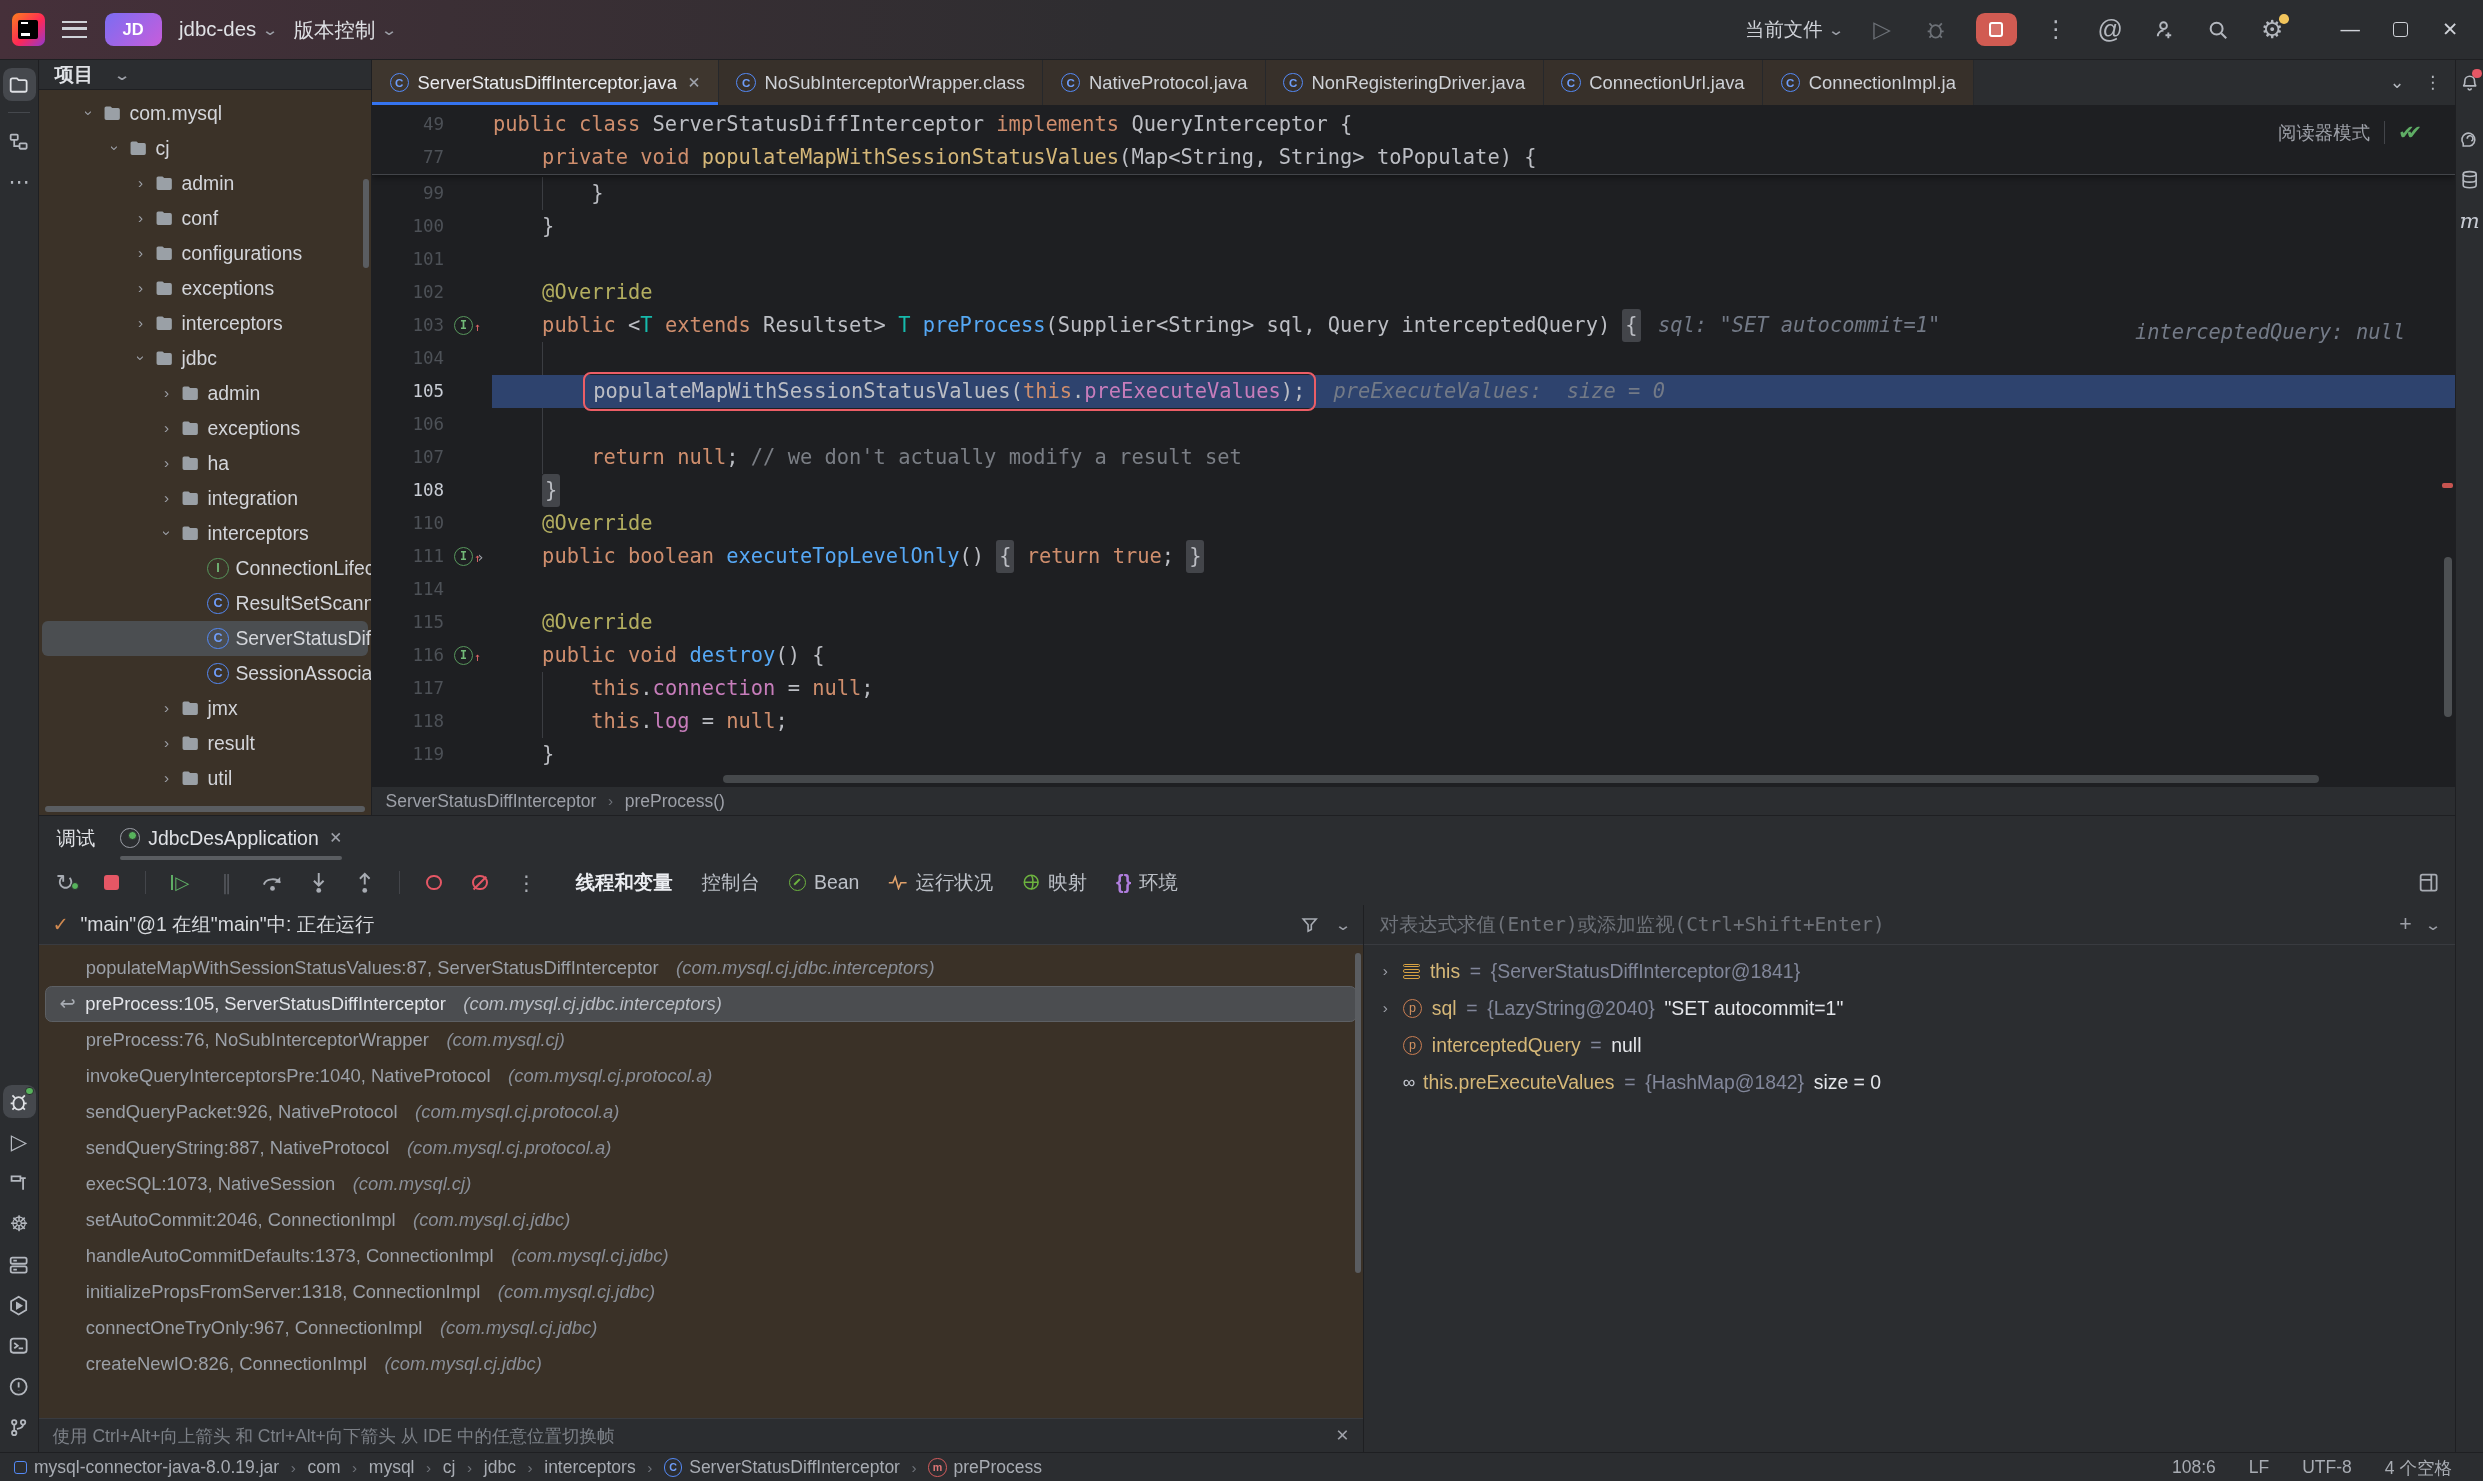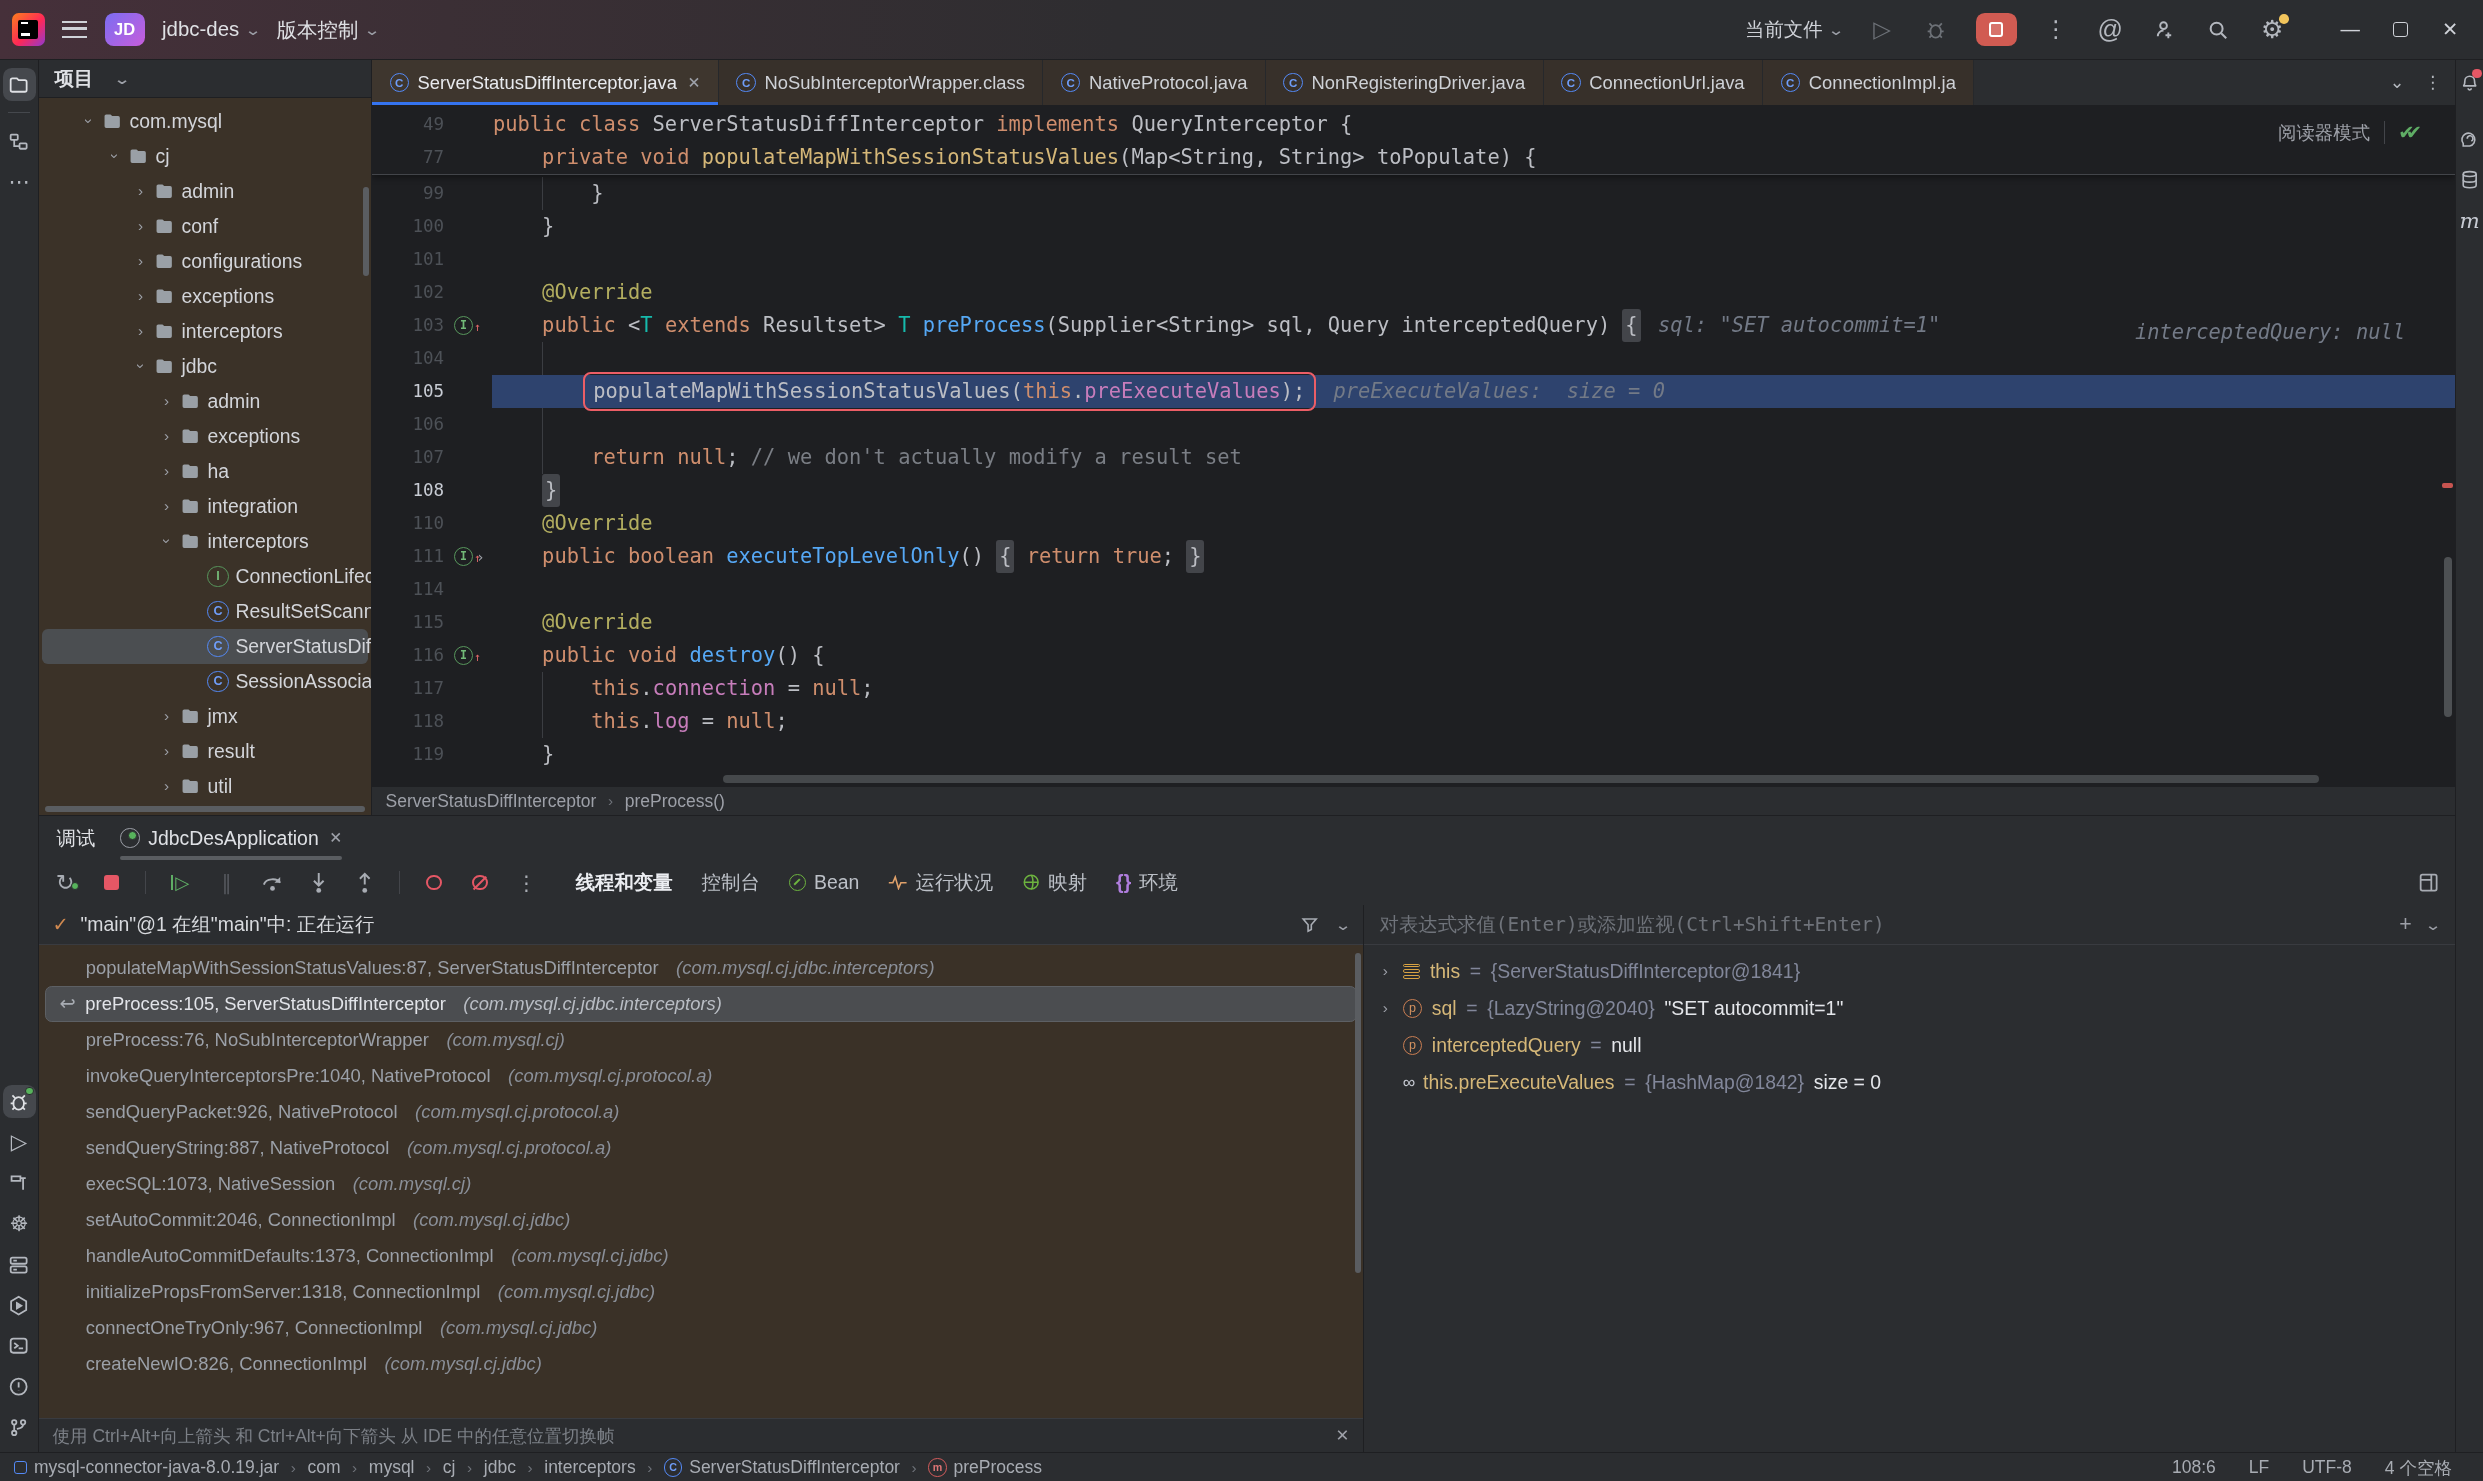--- a/index.html
+++ b/index.html
@@ -11,21 +11,21 @@
   .titlebar{height:60px;display:flex;align-items:center;padding:0 7.8px 0 11.6px;
     background:linear-gradient(90deg,#46303a 0%,#3b2f35 18%,#2e2d30 45%,#2b2d30 60%);
     border-bottom:1px solid #1e1f22}
   .tb-left{display:flex;align-items:center;gap:17.5px}
   .ide-logo{width:33px;height:33px;border-radius:6.8px;background:linear-gradient(135deg,#fc801d 0%,#fe2857 55%,#9039d0 100%);position:relative}
   .ide-logo::after{content:"";position:absolute;inset:6.8px;background:#000;border-radius:1.9px}
   .ide-logo i{position:absolute;left:9.7px;top:8.7px;width:6.8px;height:1.9px;background:#fff;z-index:2}
   .ide-logo b{position:absolute;left:9.7px;bottom:9.7px;width:8.7px;height:2.9px;background:#fff;z-index:2}
   .burger{width:25px;height:17.5px;border-top:2.9px solid #cfd2d8;border-bottom:2.9px solid #cfd2d8;position:relative}
   .burger::after{content:"";position:absolute;left:0;top:4.4px;width:100%;height:2.9px;background:#cfd2d8}
-  .proj-badge{width:40px;height:33px;border-radius:8.7px;background:linear-gradient(135deg,#7b6df2 0%,#c75ddb 100%);display:flex;align-items:center;justify-content:center;font-weight:bold;font-size:16.5px;color:#fff}
+  .proj-badge{width:57px;height:33px;border-radius:8.7px;background:linear-gradient(135deg,#7b6df2 0%,#c75ddb 100%);display:flex;align-items:center;justify-content:center;font-weight:bold;font-size:16.5px;color:#fff}
   .tb-item{display:flex;align-items:center;gap:7.8px;color:#dfe1e5;font-size:20.4px}
   .chev{color:#9da0a8;font-size:14.6px;transform:scaleX(1.4)}
   .tb-right{margin-left:auto;display:flex;align-items:center;gap:25px}
   .tb-ic{color:#b4b8bf;font-size:23px;display:flex;align-items:center;justify-content:center;min-width:29px;height:33px}
   .stop-btn{background:#d15b52;border-radius:8.7px;width:41px;height:33px;display:flex;align-items:center;justify-content:center}
   .stop-btn i{width:14.6px;height:14.6px;border:2.4px solid #fff;border-radius:2.9px;background:rgba(255,255,255,.15)}
   .gear-wrap{position:relative}
   .gear-dot{position:absolute;top:1px;right:-1.9px;width:9.7px;height:9.7px;border-radius:50%;background:#f2c55c}
   .win-ctl{display:flex;align-items:center;gap:0;margin-left:13.6px}
   .win-ctl .tb-ic{min-width:50px;font-size:19.4px;color:#cfd2d8}
@@ -42,21 +42,21 @@
   .s-divider{width:21.3px;height:1px;background:#45484d;margin:3.9px 0;flex:0 0 auto}
   .green-dot{position:absolute;top:1.9px;right:1.9px;width:8.7px;height:8.7px;border-radius:50%;background:#57b35c;border:1.5px solid #2b2d30}
   .red-dot{position:absolute;top:1px;right:0px;width:9.7px;height:9.7px;border-radius:50%;background:#e55765}
   .push{margin-top:auto}
 
   .center{flex:1;display:flex;flex-direction:column;min-width:0}
   .upper{height:755px;display:flex;min-height:0}
 
   
   .project{width:333px;display:flex;flex-direction:column;border-right:1px solid #1e1f22;min-width:0}
-  .project-header{height:38px;display:flex;align-items:center;gap:23px;padding:0 15.5px;font-weight:bold;font-size:19.4px;border-bottom:1px solid #1e1f22;background:#2b2d30}
+  .project-header{height:30px;display:flex;align-items:center;gap:23px;padding:0 15.5px;font-weight:bold;font-size:19.4px;border-bottom:1px solid #1e1f22;background:#2b2d30}
   .tree{flex:1;background:#3b3228;overflow:hidden;position:relative;padding-top:5.8px;font-size:19.4px}
   .trow{height:35px;display:flex;align-items:center;gap:6.8px;color:#d3d5da;white-space:nowrap;border-radius:5.8px;margin:0 2.9px}
   .trow.sel{background:#4b4e51}
   .tchev{width:13.6px;color:#9da0a8;font-size:15.5px;text-align:center;flex:0 0 auto}
   .tchev.exp{transform:rotate(90deg)}
   .ficn{flex:0 0 auto;display:flex}
   .cicn{width:21.3px;height:21.3px;border-radius:50%;border:1.9px solid;display:flex;align-items:center;justify-content:center;font-size:12.6px;font-weight:bold;flex:0 0 auto}
   .cicn.cls{border-color:#548af7;color:#6f9df8}
   .cicn.itf{border-color:#57965c;color:#73b978}
   .vthumb{position:absolute;width:5.8px;border-radius:2.9px;background:#5a5d61}

